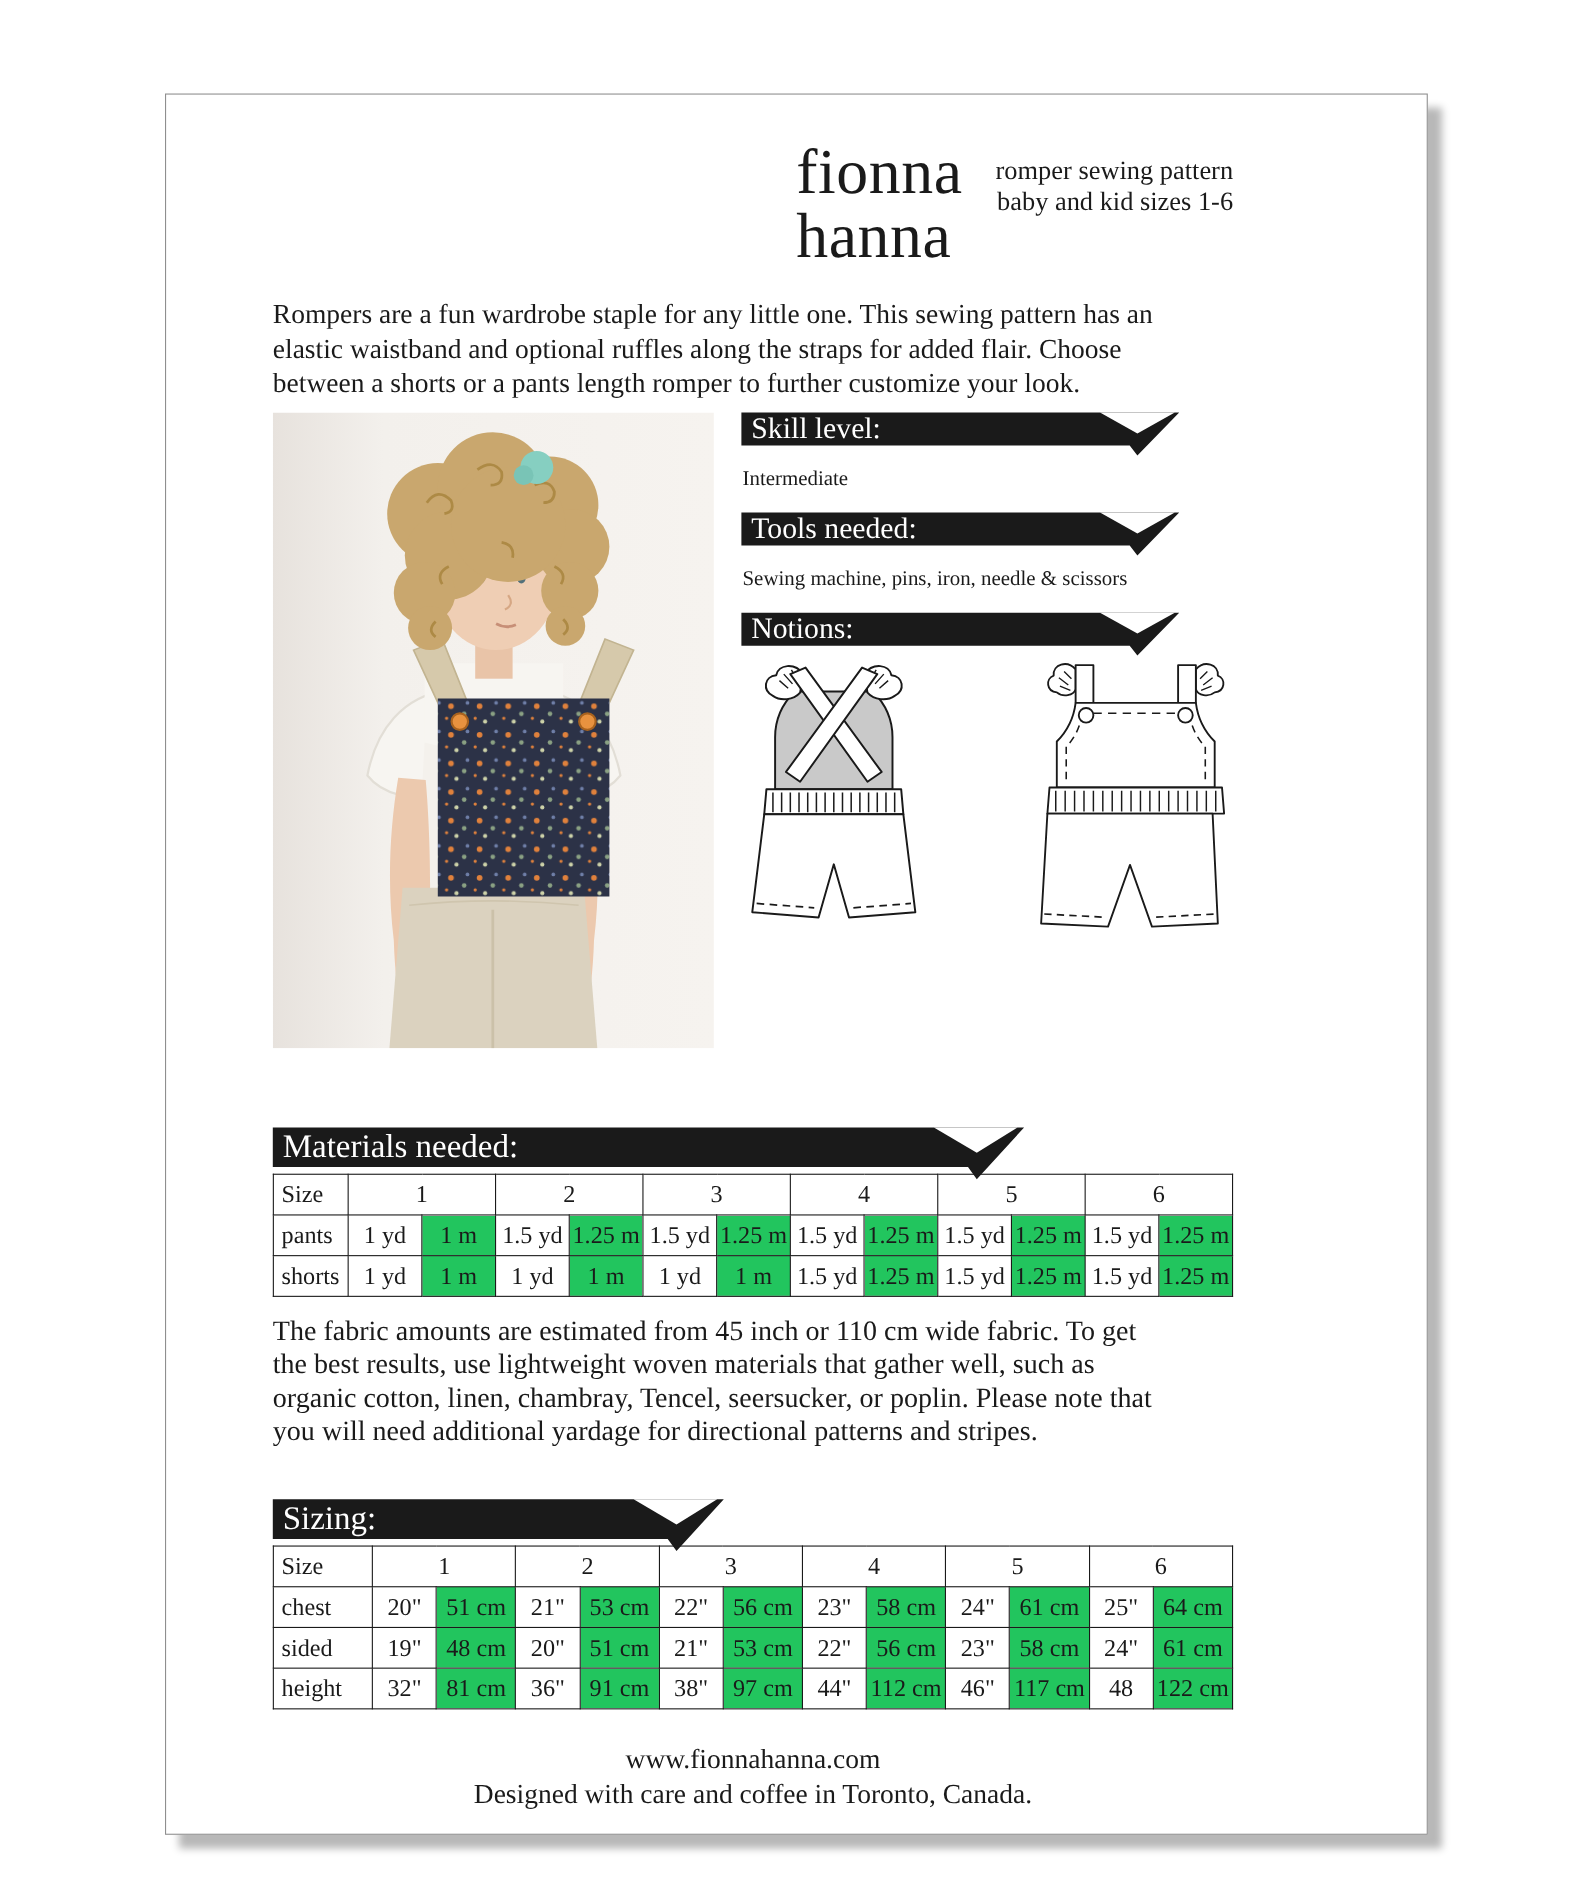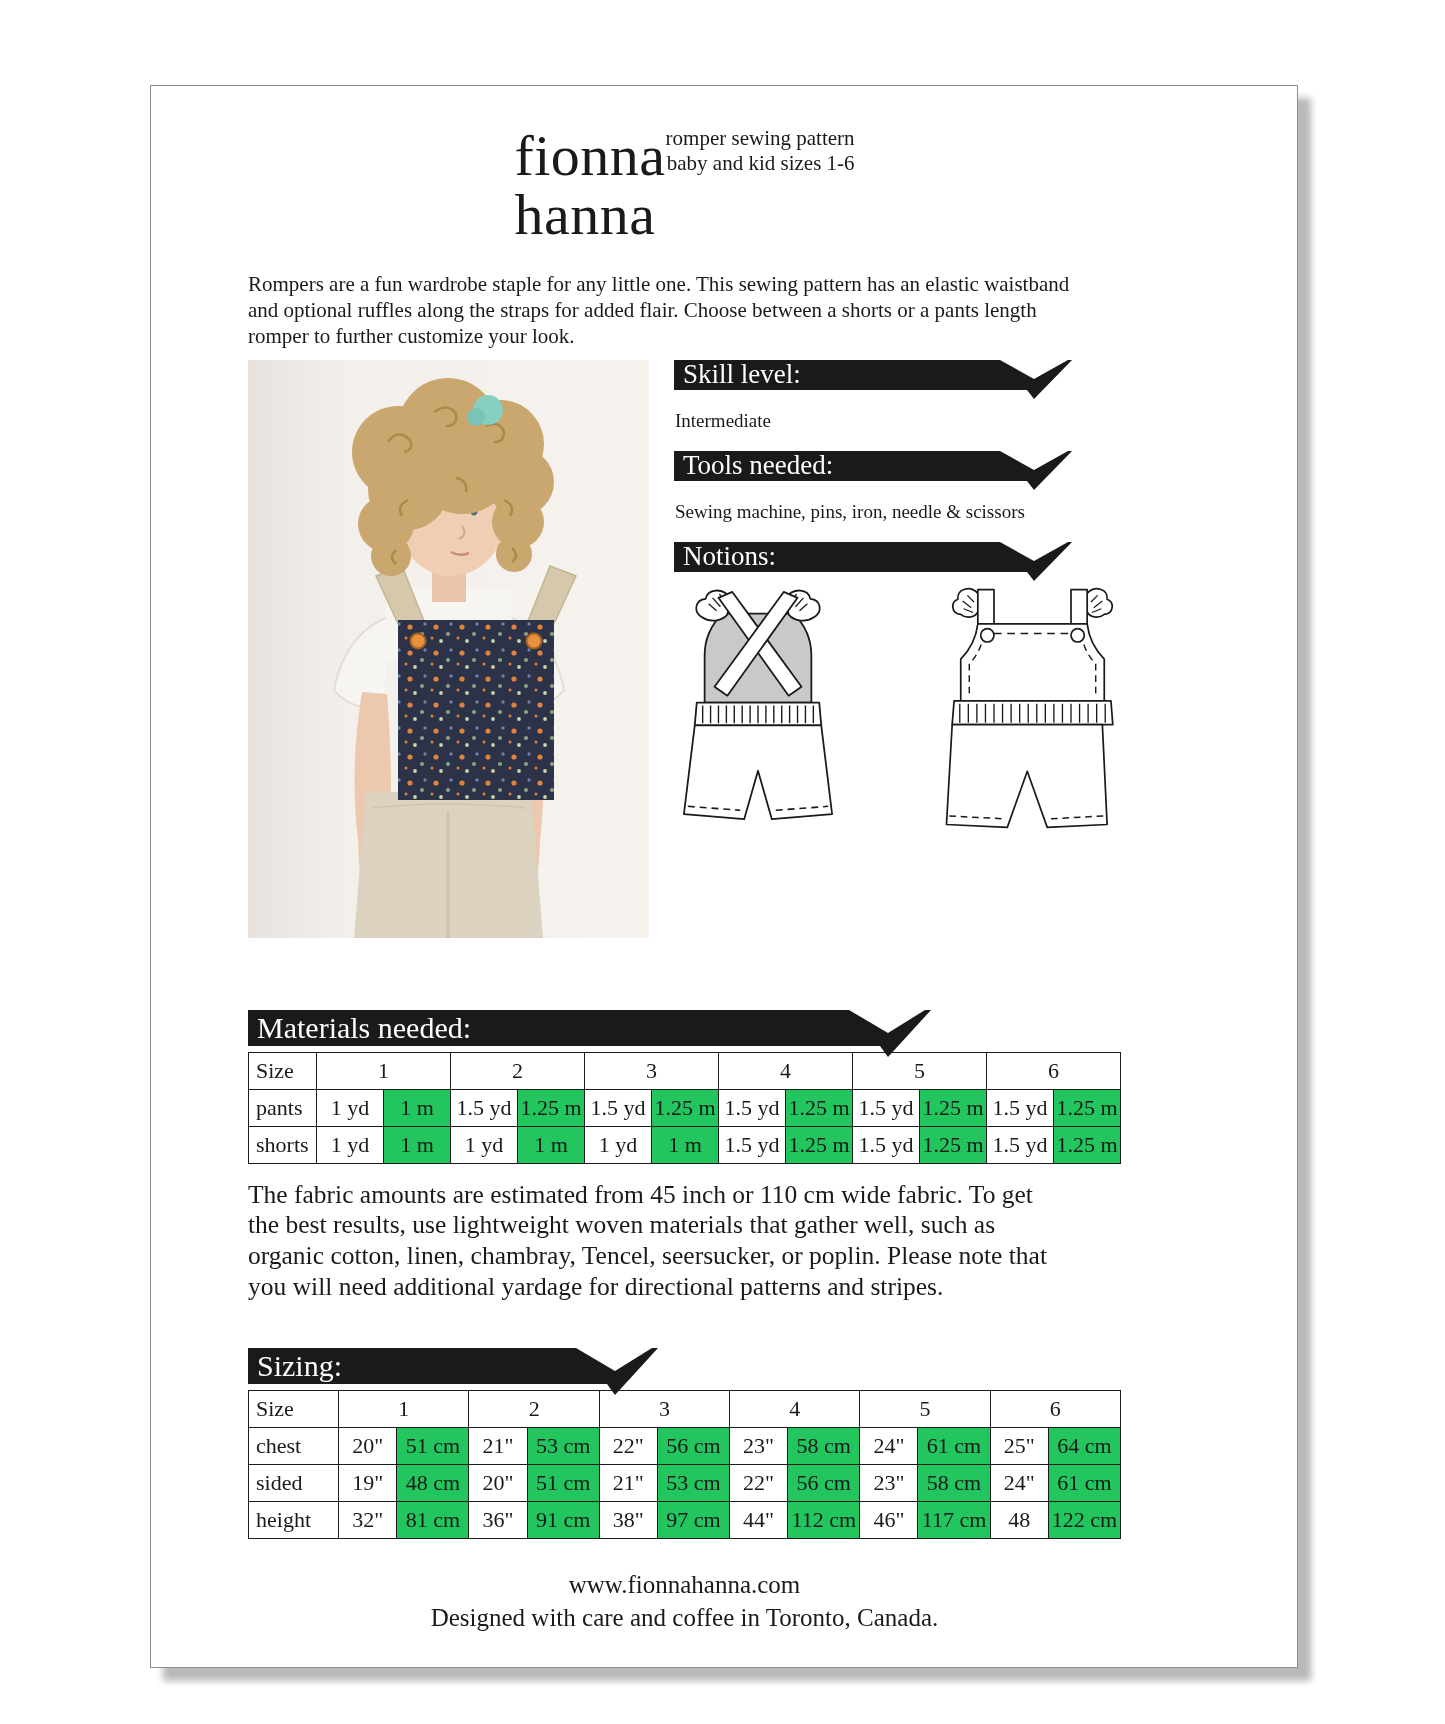--- a/index.html
+++ b/index.html
@@ -9,25 +9,25 @@
     -webkit-font-smoothing:antialiased;
   }
   .sheet{
     position:absolute;left:150px;top:85px;width:1146px;height:1581px;
     background:#fff;border:1px solid #8f8f8f;
     box-shadow:13px 13px 7px #b8b8b8;
   }
   .content{position:absolute;left:97px;top:0;width:873px;}
 
   
-  .masthead{display:flex;justify-content:center;margin-top:40px;}
+  .masthead{display:flex;justify-content:flex-end;margin-top:40px;gap:30px;}
   .brand{font-size:58px;line-height:1.02;letter-spacing:.5px;}
-  .doc-title{text-align:right;font-size:21px;line-height:1.18;margin-top:0;}
-
-  .intro{margin-top:28px;width:822px;font-size:21px;line-height:1.23;}
+  .doc-title{text-align:right;font-size:24px;line-height:1.18;margin-top:16px;}
+
+  .intro{margin-top:28px;width:822px;font-size:25px;line-height:1.23;}
 
   
   .twocol{display:flex;gap:25px;margin-top:10px;height:578px;}
   .photo{width:401px;height:578px;flex:none;}
   .rightcol{width:455px;flex:none;}
 
   
   .ribbon{position:relative;height:30px;margin-bottom:6px;}
   .ribbon svg{position:absolute;left:0;top:0;overflow:visible;display:block;}
   .rlabel{position:absolute;left:9px;top:0;line-height:29px;color:#fff;font-size:27px;white-space:nowrap;}

